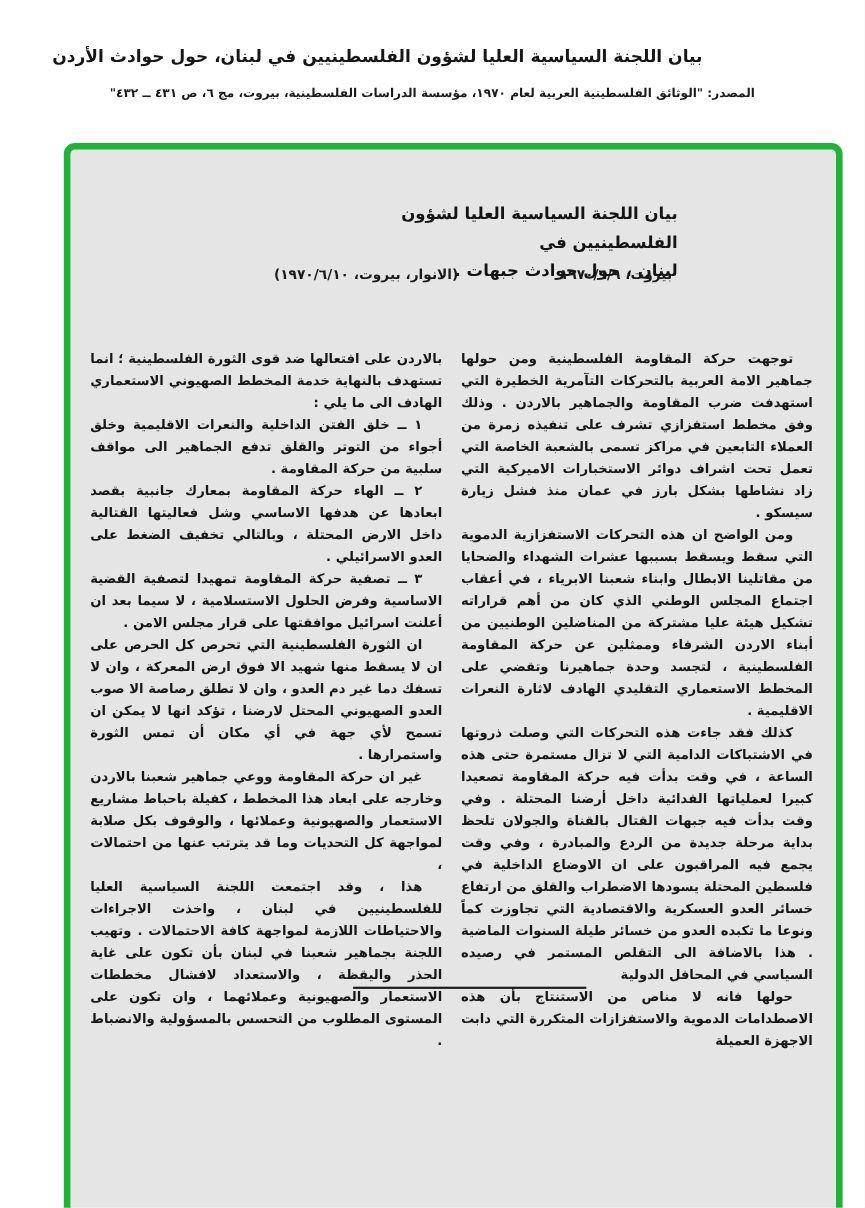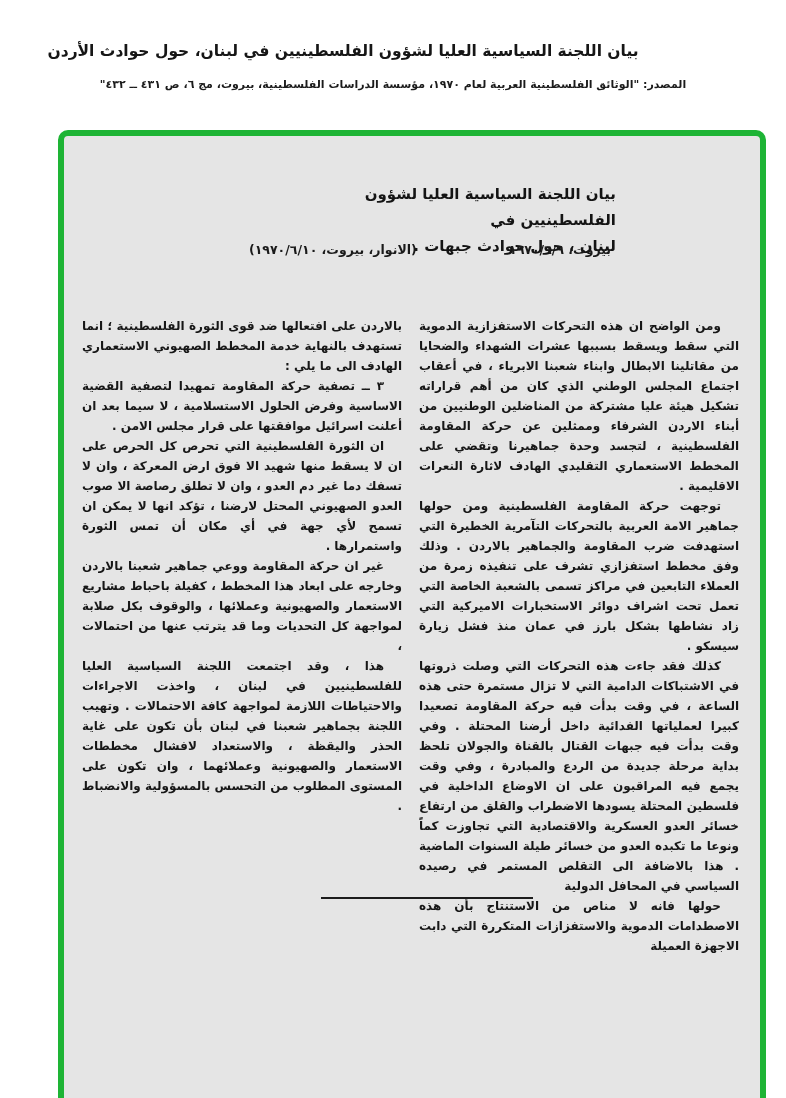--- a/index.html
+++ b/index.html
@@ -80,28 +80,30 @@
     <div class="line1">بيان اللجنة السياسية العليا لشؤون الفلسطينيين في</div>
     <div class="line2">لبنان ، حول حوادث جبهات .</div>
   </div>
 
   <div class="dateline">
     <span>بيروت، ١٩٧٠/٦/٩</span>
     <span>(الانوار، بيروت، ١٩٧٠/٦/١٠)</span>
   </div>
 
   <div class="col col-first">
+    <p>توجهت حركة المقاومة الفلسطينية ومن حولها جماهير الامة العربية بالتحركات التآمرية الخطيرة التي استهدفت ضرب المقاومة والجماهير بالاردن . وذلك وفق مخطط استفزازي تشرف على تنفيذه زمرة من العملاء التابعين في مراكز تسمى بالشعبة الخاصة التي تعمل تحت اشراف دوائر الاستخبارات الاميركية التي زاد نشاطها بشكل بارز في عمان منذ فشل زيارة سيسكو .</p>
     <p>ومن الواضح ان هذه التحركات الاستفزازية الدموية التي سقط ويسقط بسببها عشرات الشهداء والضحايا من مقاتلينا الابطال وابناء شعبنا الابرياء ، في أعقاب اجتماع المجلس الوطني الذي كان من أهم قراراته تشكيل هيئة عليا مشتركة من المناضلين الوطنيين من أبناء الاردن الشرفاء وممثلين عن حركة المقاومة الفلسطينية ، لتجسد وحدة جماهيرنا وتقضي على المخطط الاستعماري التقليدي الهادف لاثارة النعرات الاقليمية .</p>
-    <p>توجهت حركة المقاومة الفلسطينية ومن حولها جماهير الامة العربية بالتحركات التآمرية الخطيرة التي استهدفت ضرب المقاومة والجماهير بالاردن . وذلك وفق مخطط استفزازي تشرف على تنفيذه زمرة من العملاء التابعين في مراكز تسمى بالشعبة الخاصة التي تعمل تحت اشراف دوائر الاستخبارات الاميركية التي زاد نشاطها بشكل بارز في عمان منذ فشل زيارة سيسكو .</p>
     <p>كذلك فقد جاءت هذه التحركات التي وصلت ذروتها في الاشتباكات الدامية التي لا تزال مستمرة حتى هذه الساعة ، في وقت بدأت فيه حركة المقاومة تصعيدا كبيرا لعملياتها الفدائية داخل أرضنا المحتلة . وفي وقت بدأت فيه جبهات القتال بالقناة والجولان تلحظ بداية مرحلة جديدة من الردع والمبادرة ، وفي وقت يجمع فيه المراقبون على ان الاوضاع الداخلية في فلسطين المحتلة يسودها الاضطراب والقلق من ارتفاع خسائر العدو العسكرية والاقتصادية التي تجاوزت كماً ونوعا ما تكبده العدو من خسائر طيلة السنوات الماضية . هذا بالاضافة الى التقلص المستمر في رصيده السياسي في المحافل الدولية</p>
     <p>حولها فانه لا مناص من الاستنتاج بأن هذه الاصطدامات الدموية والاستفزازات المتكررة التي دابت الاجهزة العميلة</p>
   </div>
 
   <div class="col col-second">
     <p class="no-indent">بالاردن على افتعالها ضد قوى الثورة الفلسطينية ؛ انما تستهدف بالنهاية خدمة المخطط الصهيوني الاستعماري الهادف الى ما يلي :</p>
+    <p>١ ــ خلق الفتن الداخلية والنعرات الاقليمية وخلق أجواء من التوتر والقلق تدفع الجماهير الى مواقف سلبية من حركة المقاومة .</p>
+    <p>٢ ــ الهاء حركة المقاومة بمعارك جانبية بقصد ابعادها عن هدفها الاساسي وشل فعاليتها القتالية داخل الارض المحتلة ، وبالتالي تخفيف الضغط على العدو الاسرائيلي .</p>
     <p>٣ ــ تصفية حركة المقاومة تمهيدا لتصفية القضية الاساسية وفرض الحلول الاستسلامية ، لا سيما بعد ان أعلنت اسرائيل موافقتها على قرار مجلس الامن .</p>
     <p>ان الثورة الفلسطينية التي تحرص كل الحرص على ان لا يسقط منها شهيد الا فوق ارض المعركة ، وان لا تسفك دما غير دم العدو ، وان لا تطلق رصاصة الا صوب العدو الصهيوني المحتل لارضنا ، تؤكد انها لا يمكن ان تسمح لأي جهة في أي مكان أن تمس الثورة واستمرارها .</p>
     <p>غير ان حركة المقاومة ووعي جماهير شعبنا بالاردن وخارجه على ابعاد هذا المخطط ، كفيلة باحباط مشاريع الاستعمار والصهيونية وعملائها ، والوقوف بكل صلابة لمواجهة كل التحديات وما قد يترتب عنها من احتمالات ،</p>
     <p>هذا ، وقد اجتمعت اللجنة السياسية العليا للفلسطينيين في لبنان ، واخذت الاجراءات والاحتياطات اللازمة لمواجهة كافة الاحتمالات . وتهيب اللجنة بجماهير شعبنا في لبنان بأن تكون على غاية الحذر واليقظة ، والاستعداد لافشال مخططات الاستعمار والصهيونية وعملائهما ، وان تكون على المستوى المطلوب من التحسس بالمسؤولية والانضباط .</p>
   </div>
 
   <div class="end-rule"></div>
 
 </div>
 

